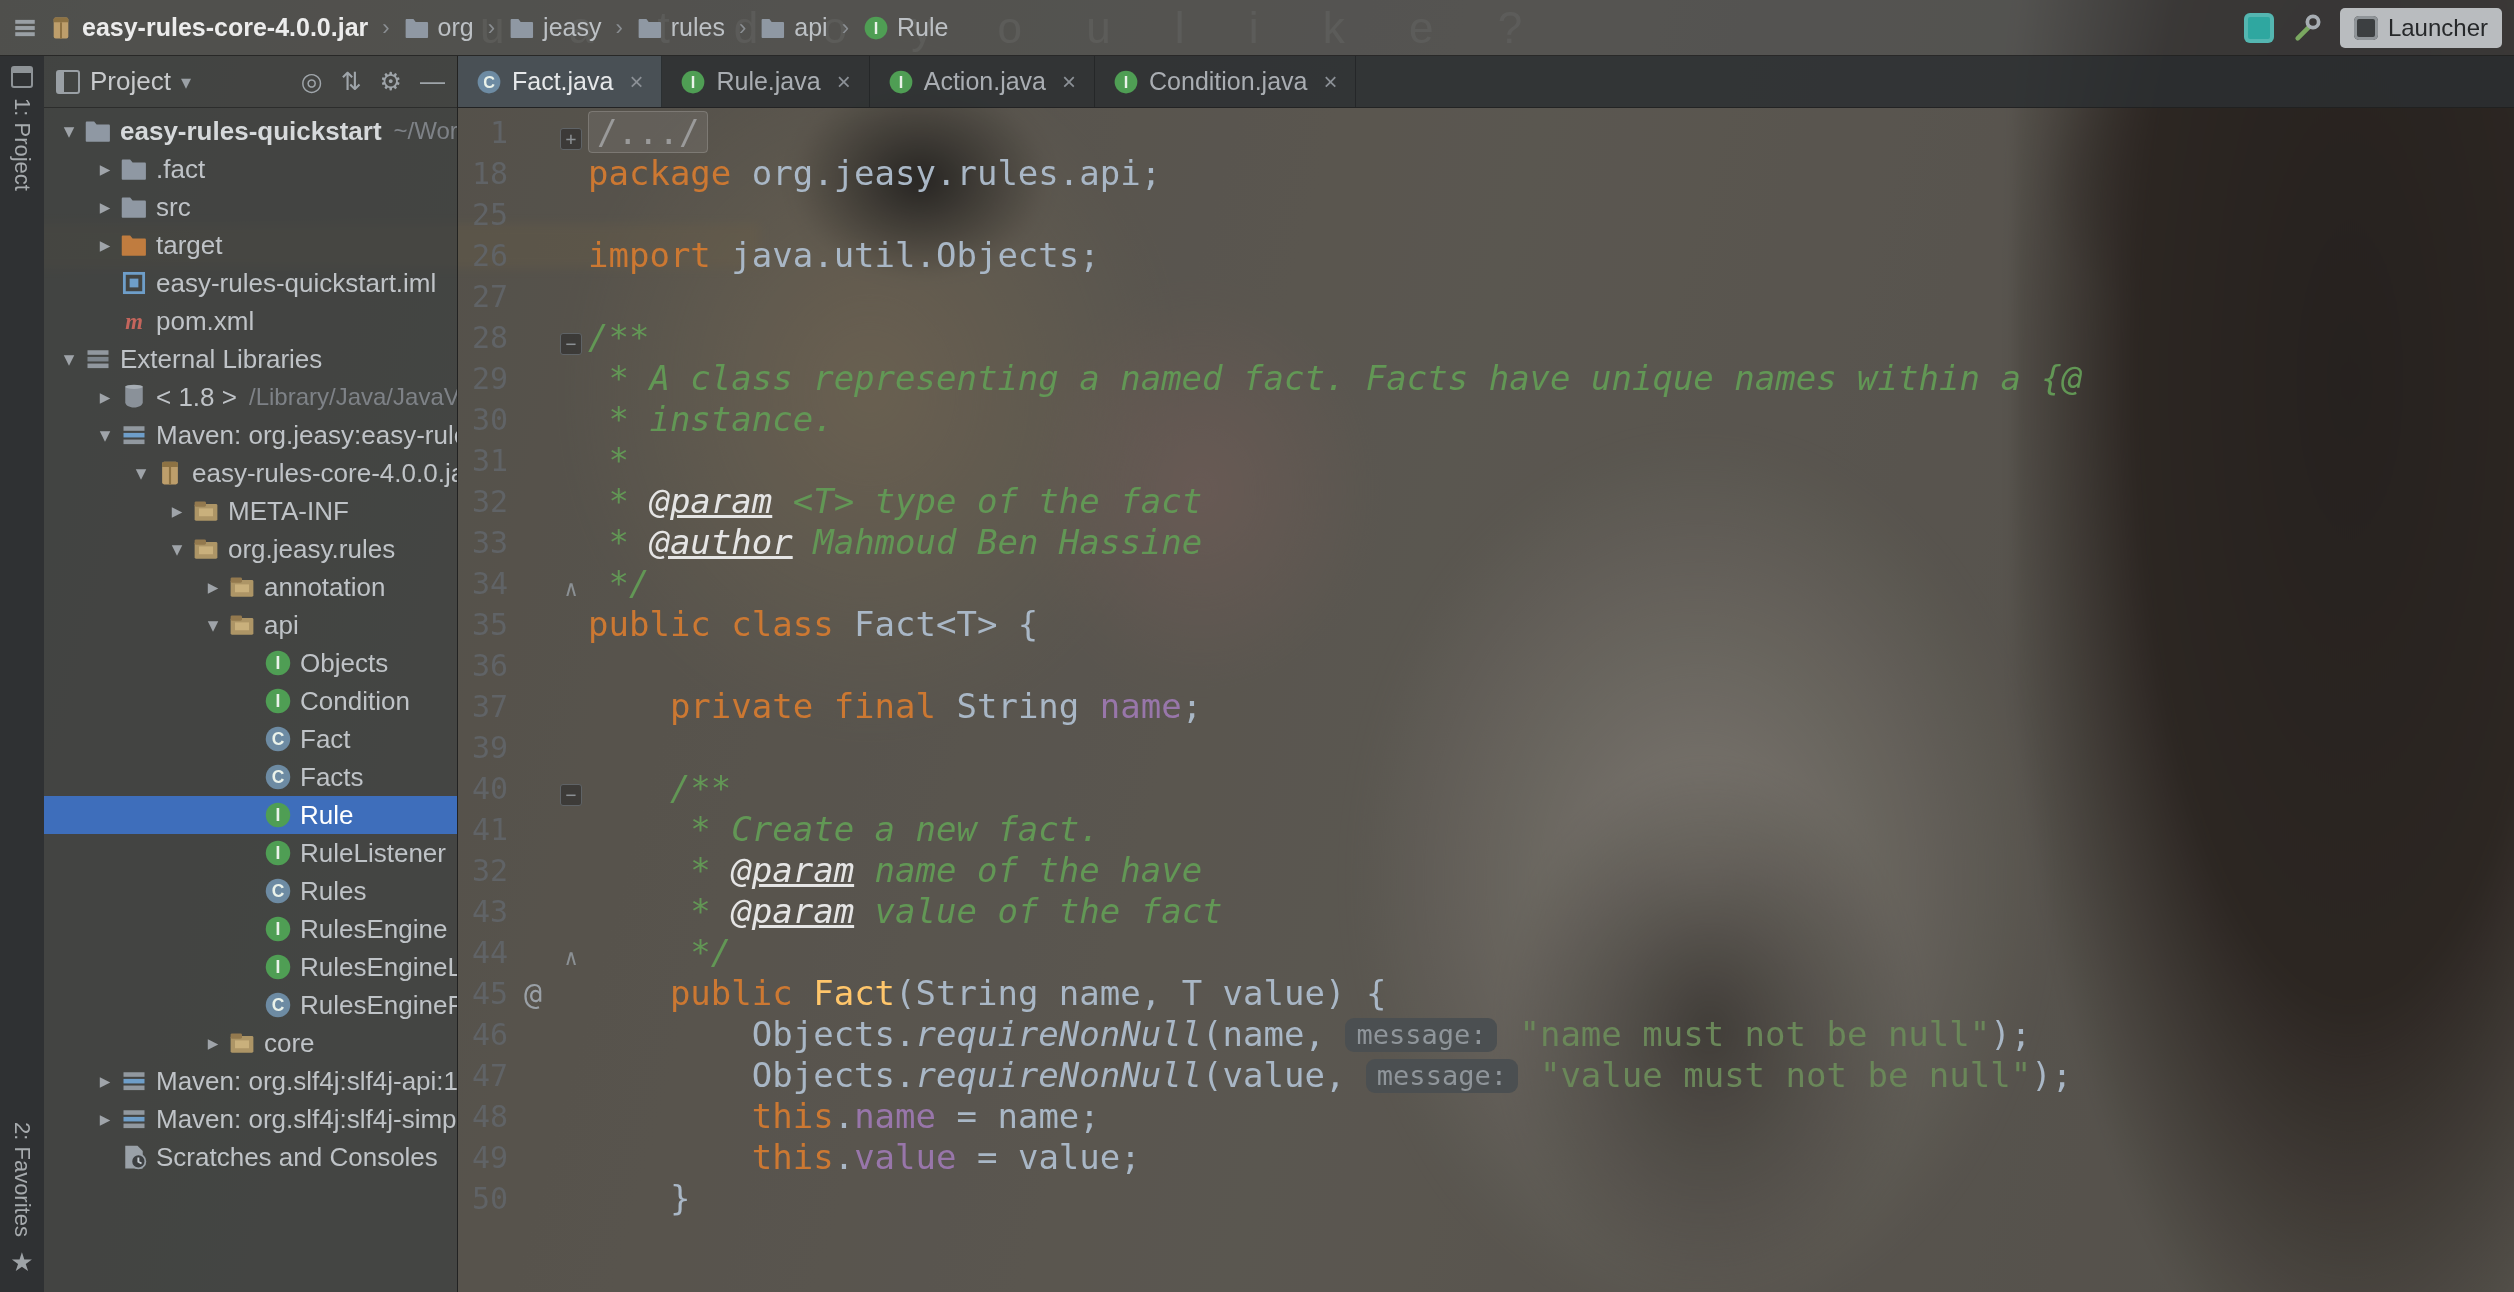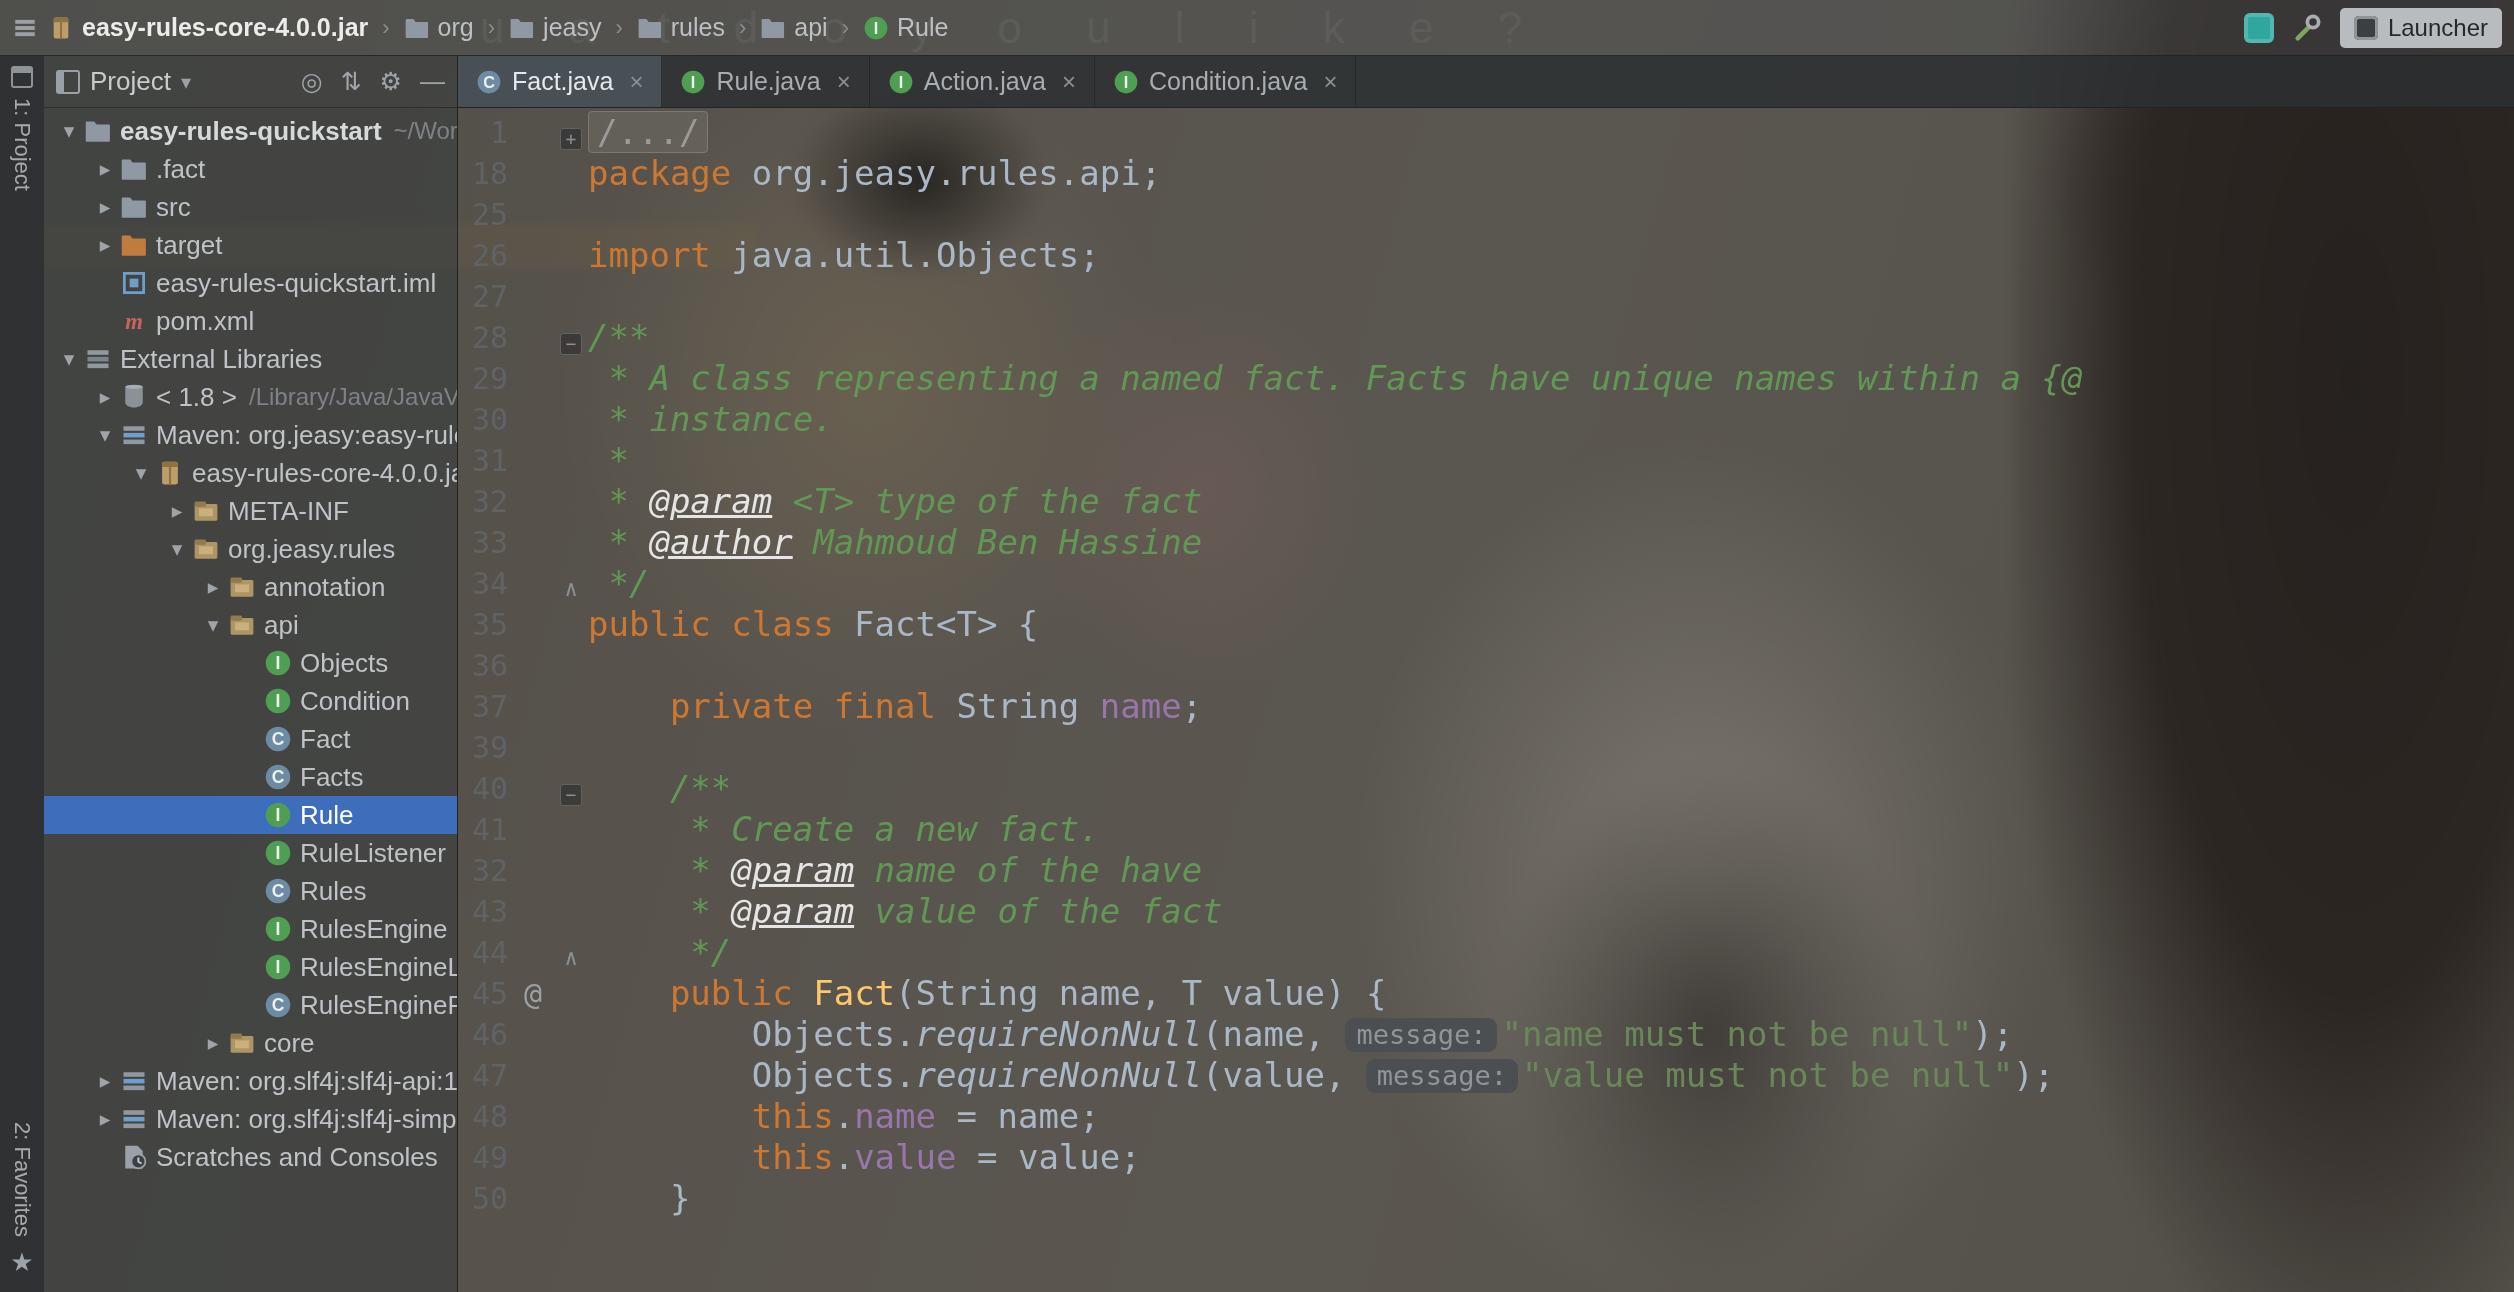--- a/index.html
+++ b/index.html
@@ -107,21 +107,21 @@
   .seg.pl   { color:#a9b7c6; }
   .seg.str  { color:#6a8759; }
   .seg.fld  { color:#9876aa;text-align:right; }
   .seg.doc  { color:#629755; font-style:italic; }
   .seg.doctag { color:#e5e5e5; font-style:italic; font-weight:normal; text-decoration:underline; }
   .seg.meth { color:#ffc66b; }
   .seg.static { color:#a9b7c6; font-style:italic; }
   .seg.fold-text { color:#9a9a9a; background:rgba(255,255,255,.08);
     border:1px solid rgba(255,255,255,.16); border-radius:4px; padding:0 8px; }
   .seg.hint { display:inline-block; background:#4b4f51; color:#8f959a; font-size:27px; line-height:34px;
-    padding:0 11px; border-radius:9px; margin-right:4px; vertical-align:middle; transform:translateY(-2px); }
+    padding:0 11px; border-radius:9px; margin-right:22px; vertical-align:middle; transform:translateY(-2px); }
 </style>
 </head>
 <body>
 
 <div class="app">
 
   <div class="wallpaper">
     <div class="blob wp-leftgirl"></div>
     <div class="blob wp-bow"></div>
     <div class="blob wp-pink"></div>

